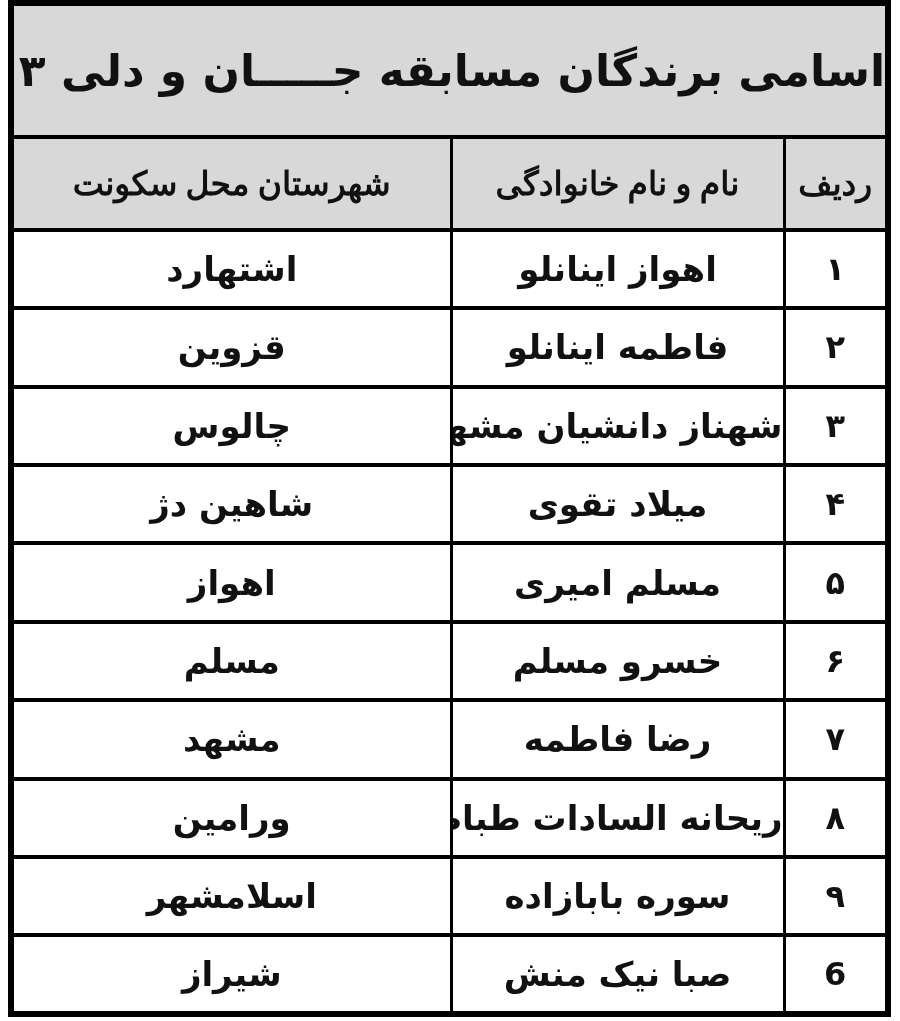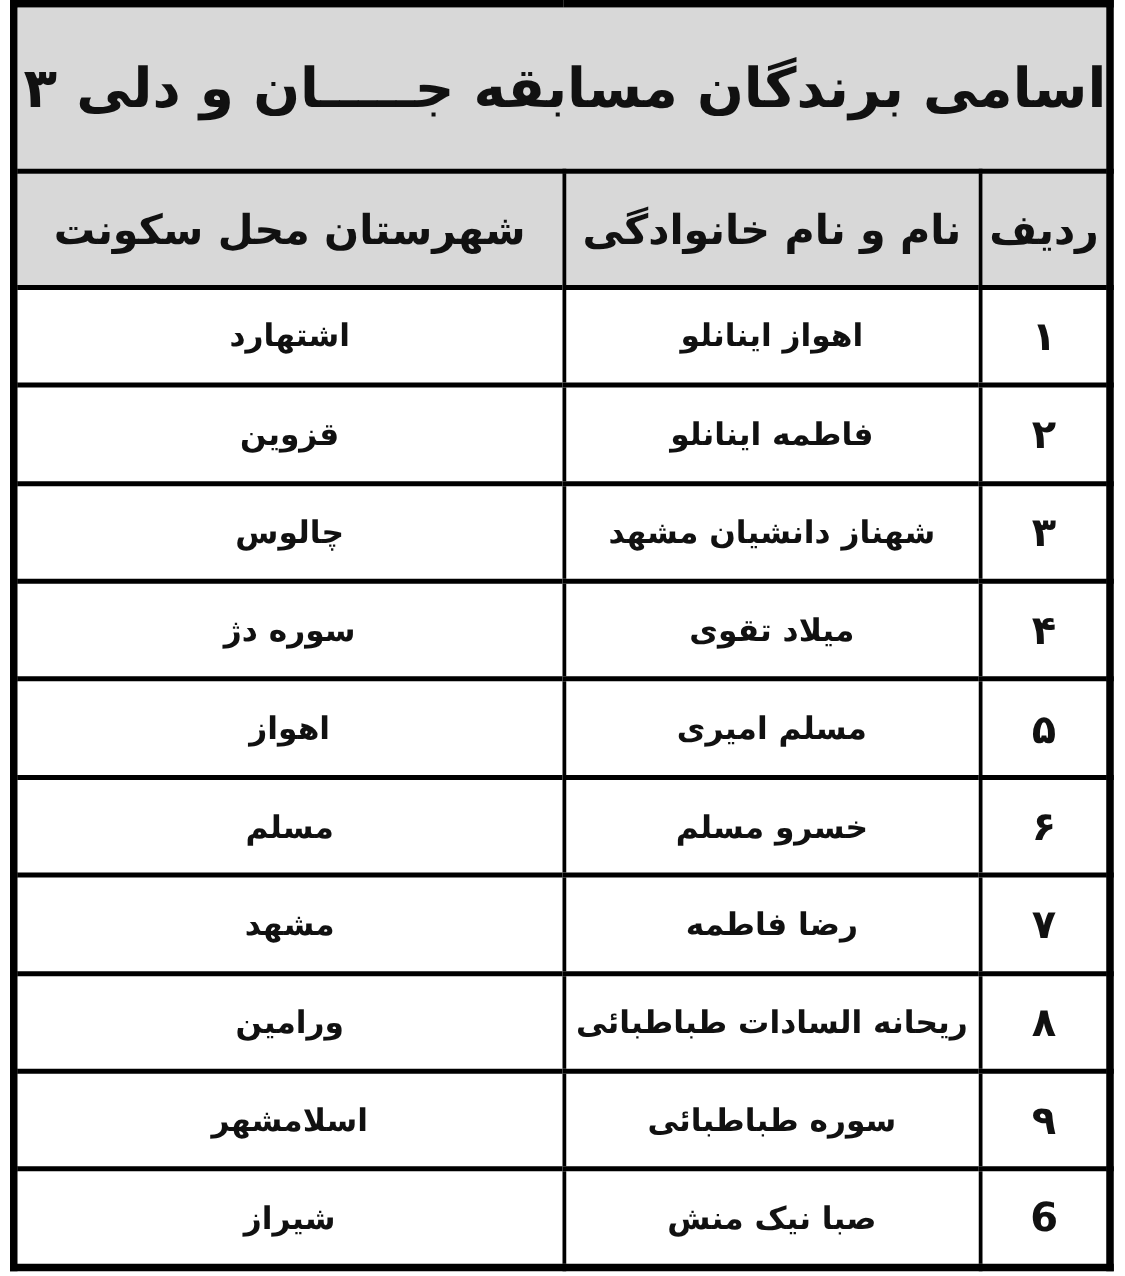--- a/index.html
+++ b/index.html
@@ -46,25 +46,26 @@
   tr.title-row td {
     height: 126px;
     background: #d8d8d8;
     font-size: 44px;
     letter-spacing: 0px;
   }
   tr.header-row th {
     height: 88px;
     background: #d8d8d8;
     font-size: 33px;
+    font-family: Liberation Serif, serif;
   }
   tr.data-row td {
     height: 74px;
     background: #ffffff;
-    font-size: 25px;
+    font-size: 34px;
   }
   tr.data-row td.cell-rank { font-size: 32px; }
 </style>
 </head>
 <body>
 
 <div class="page">
   <table class="winners-table">
     <colgroup>
       <col class="c-rank">
@@ -91,21 +92,21 @@
         <td class="cell-city">قزوین</td>
       </tr>
       <tr class="data-row">
         <td class="cell-rank">۳</td>
         <td class="cell-name">شهناز دانشیان مشهد</td>
         <td class="cell-city">چالوس</td>
       </tr>
       <tr class="data-row">
         <td class="cell-rank">۴</td>
         <td class="cell-name">میلاد تقوی</td>
-        <td class="cell-city">سوره دژ</td>
+        <td class="cell-city">شاهین دژ</td>
       </tr>
       <tr class="data-row">
         <td class="cell-rank">۵</td>
         <td class="cell-name">مسلم امیری</td>
         <td class="cell-city">اهواز</td>
       </tr>
       <tr class="data-row">
         <td class="cell-rank">۶</td>
         <td class="cell-name">خسرو مسلم</td>
         <td class="cell-city">مسلم</td>
@@ -115,21 +116,21 @@
         <td class="cell-name">رضا فاطمه</td>
         <td class="cell-city">مشهد</td>
       </tr>
       <tr class="data-row">
         <td class="cell-rank">۸</td>
         <td class="cell-name">ریحانه السادات طباطبائی</td>
         <td class="cell-city">ورامین</td>
       </tr>
       <tr class="data-row">
         <td class="cell-rank">۹</td>
-        <td class="cell-name">سوره طباطبائی</td>
+        <td class="cell-name">سوره بابازاده</td>
         <td class="cell-city">اسلامشهر</td>
       </tr>
       <tr class="data-row">
         <td class="cell-rank">6</td>
         <td class="cell-name">صبا نیک منش</td>
         <td class="cell-city">شیراز</td>
       </tr>
     </tbody>
   </table>
 </div>

